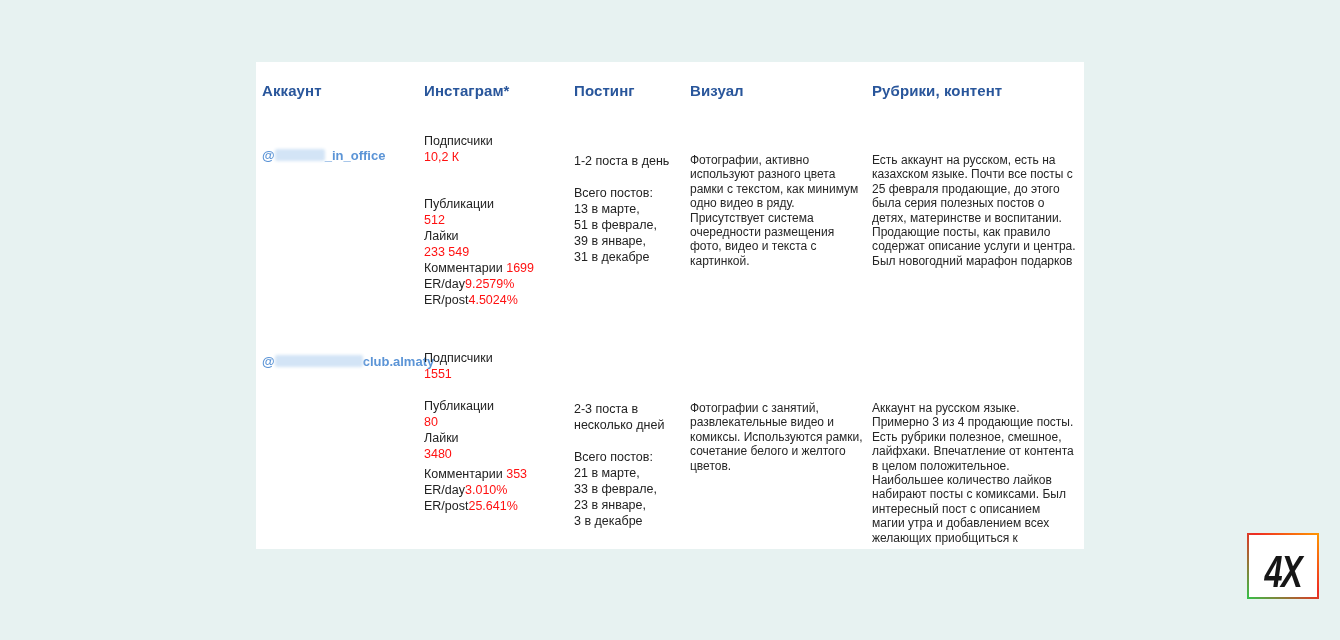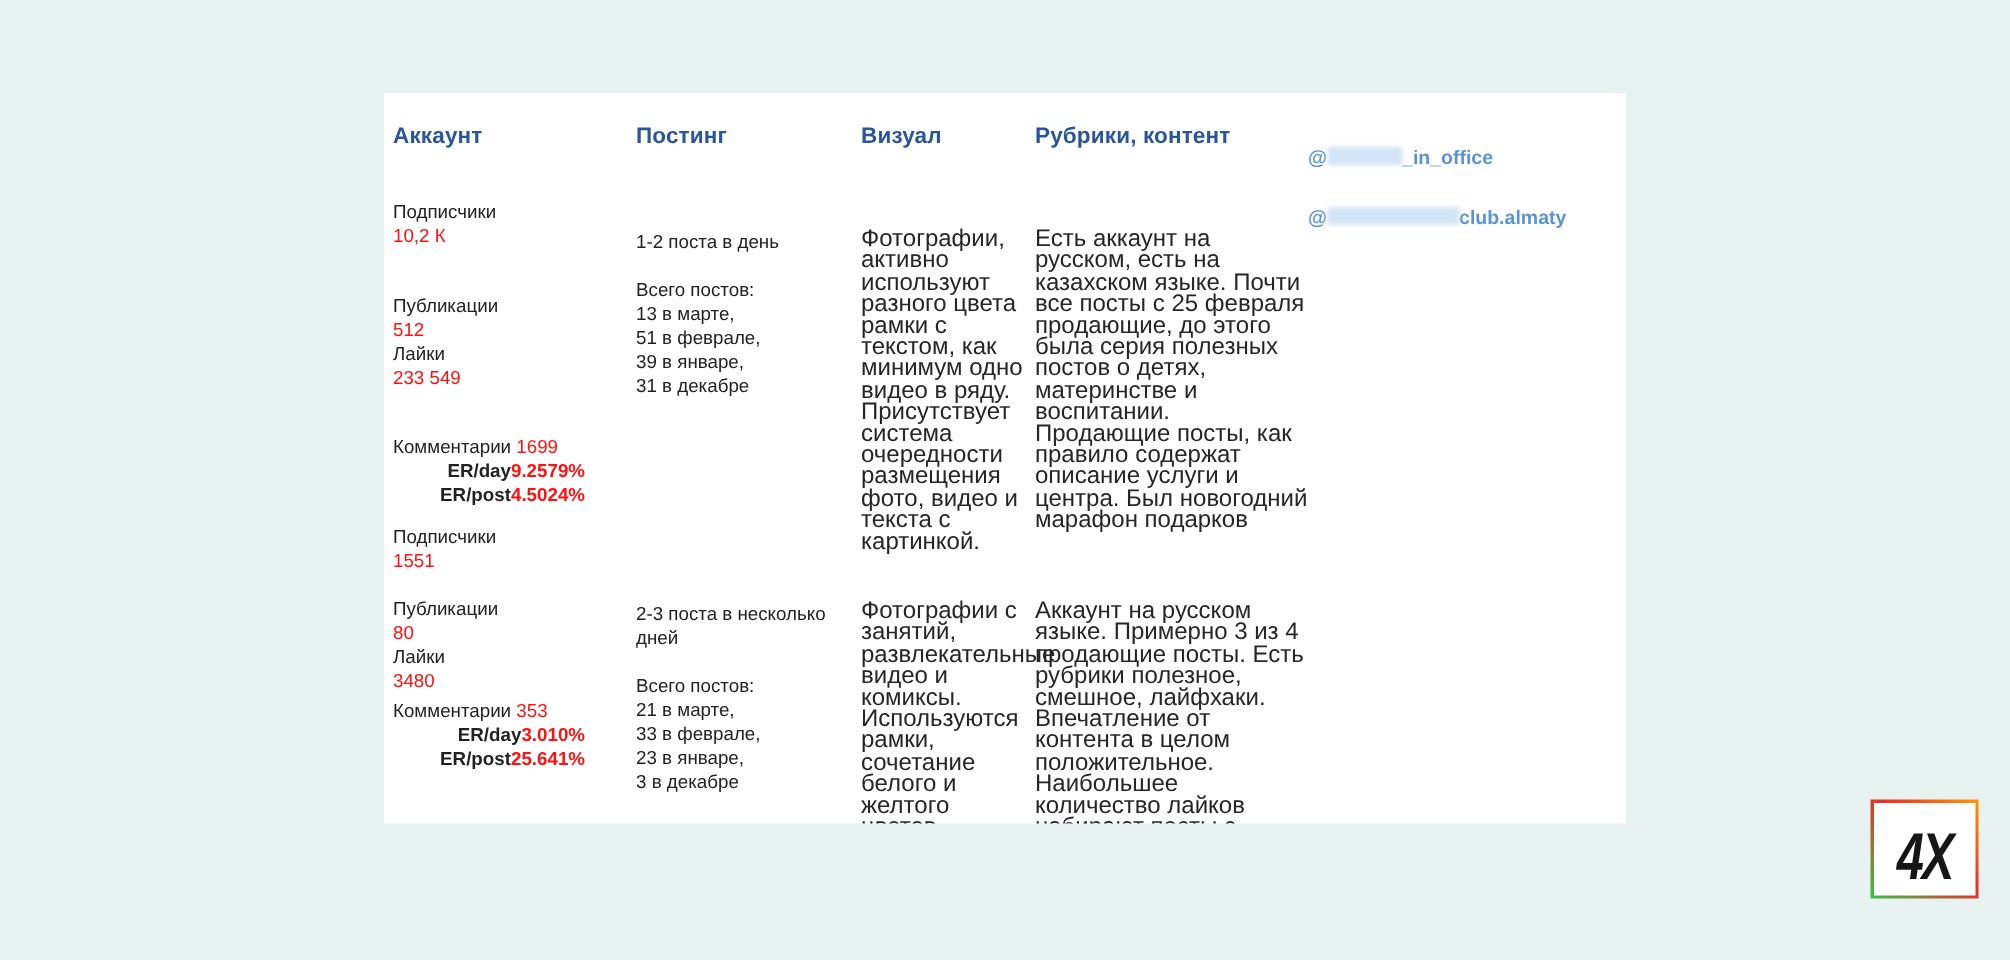--- a/index.html
+++ b/index.html
@@ -22,35 +22,35 @@
     padding: 20px 8px 0 6px;
   }
   .trow { display: contents; }
   .th {
     color: #29569b; font-size: 15px; font-weight: bold; letter-spacing: 0.1px;
   }
   .cell { font-size: 12.5px; line-height: 16px; color: #222; }
   .pt3 { padding-top: 3px; margin-top: 48px; } .pt4 { padding-top: 4px; }
   .pt15 { padding-top: 15px; } .pt20 { padding-top: 20px; }
   .mt16 { margin-top: 16px; } .mt19 { margin-top: 4px; }
-  .mt30 { margin-top: 30px; } .mt31 { margin-top: 31px; }
+  .mt30 { } .mt31 { margin-top: 31px; }
   .acclink {
     color: #5b94d6; font-weight: bold; font-size: 13px;
     text-decoration: none; cursor: pointer; white-space: nowrap;
   }
   .redact {
     display: inline-block; height: 12px; background: #d3e4f6;
     border-radius: 2px; filter: blur(1.5px); vertical-align: -1px;
   }
   .w50 { width: 50px; } .w88 { width: 88px; }
   .red { color: #ff1111; }
   .erblock { width: 128px; }
-  .errow { display: flex; justify-content: flex-end; font-weight: bold; }
+  .errow { display: flex; justify-content: flex-start; }
   .para {
-    font-size: 16px; line-height: 14.4px; color: #262626;
+    font-size: 12px; line-height: 14.4px; color: #262626;
   }
   .para-visual { max-width: 174px; }
   .para-content { max-width: 204px; }
   .posting div { white-space: normal; }
   .badge {
     position: absolute; left: 1247px; top: 533px;
     width: 72px; height: 66px;
     display: flex; align-items: flex-end; justify-content: center;
     border: 2px solid transparent;
     background: linear-gradient(#fff, #fff) padding-box,
@@ -62,20 +62,21 @@
     transform: scaleX(0.74); letter-spacing: -2px;
   }
 </style>
 </head>
 <body>
 
 <div class="panel">
   <div class="tgrid">
 
     <div class="th">Аккаунт</div>
+    <div class="th">Инстаграм*</div>
     <div class="th">Постинг</div>
     <div class="th">Визуал</div>
     <div class="th">Рубрики, контент</div>
 
     <div class="trow">
       <div class="cell pt15">
         <a class="acclink"><span>@</span><span class="redact w50"></span><span>_in_office</span></a>
       </div>
       <div class="cell">
         <div>

